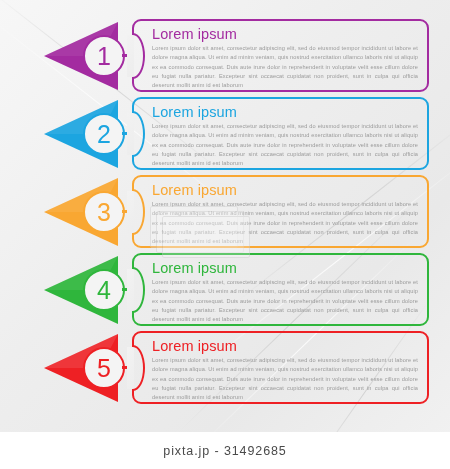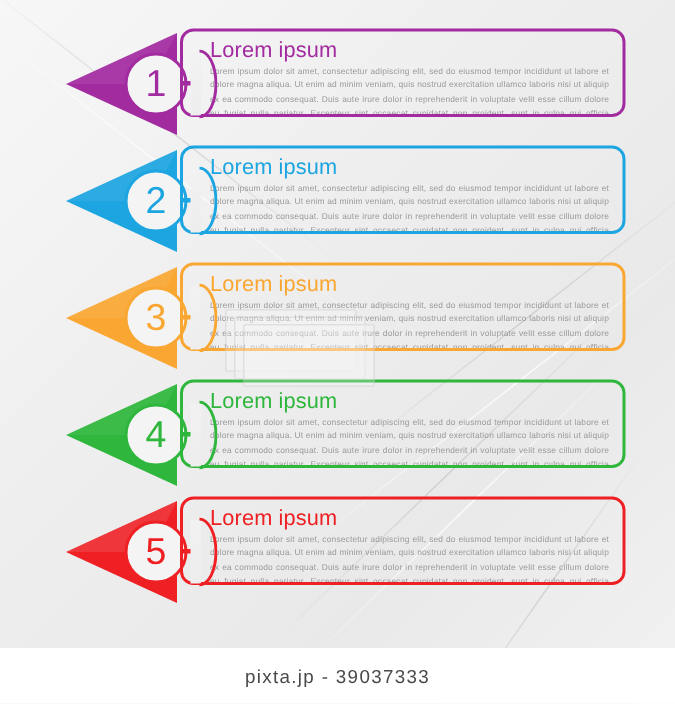--- a/index.html
+++ b/index.html
@@ -92,24 +92,24 @@
     position: absolute;
     left: 122px;
     top: 38px;
     width: 11px;
     height: 3px;
   }
 
   
   .panel {
     position: absolute;
-    left: 120px;
+    left: 132px;
     top: 3px;
     width: 297px;
-    height: 59px;
+    height: 73px;
     border-radius: 9px;
     border-style: solid;
     border-width: 2px;
     box-sizing: border-box;
     background: transparent;
     overflow: hidden;
   }
   
   .notch {
     position: absolute;
@@ -314,16 +314,16 @@
 
   </div>
 
   <div class="ghost">
     <div class="gcard" style="left:0px; top:0px;"></div>
     <div class="gcard" style="left:6px; top:5px;"></div>
     <div class="gcard" style="left:12px; top:10px;"></div>
   </div>
 
   <div class="footer">
-    <span class="footer-text">pixta.jp - 39037333</span>
+    <span class="footer-text">pixta.jp - 31492685</span>
   </div>
 
 </div>
 
 </body></html>

